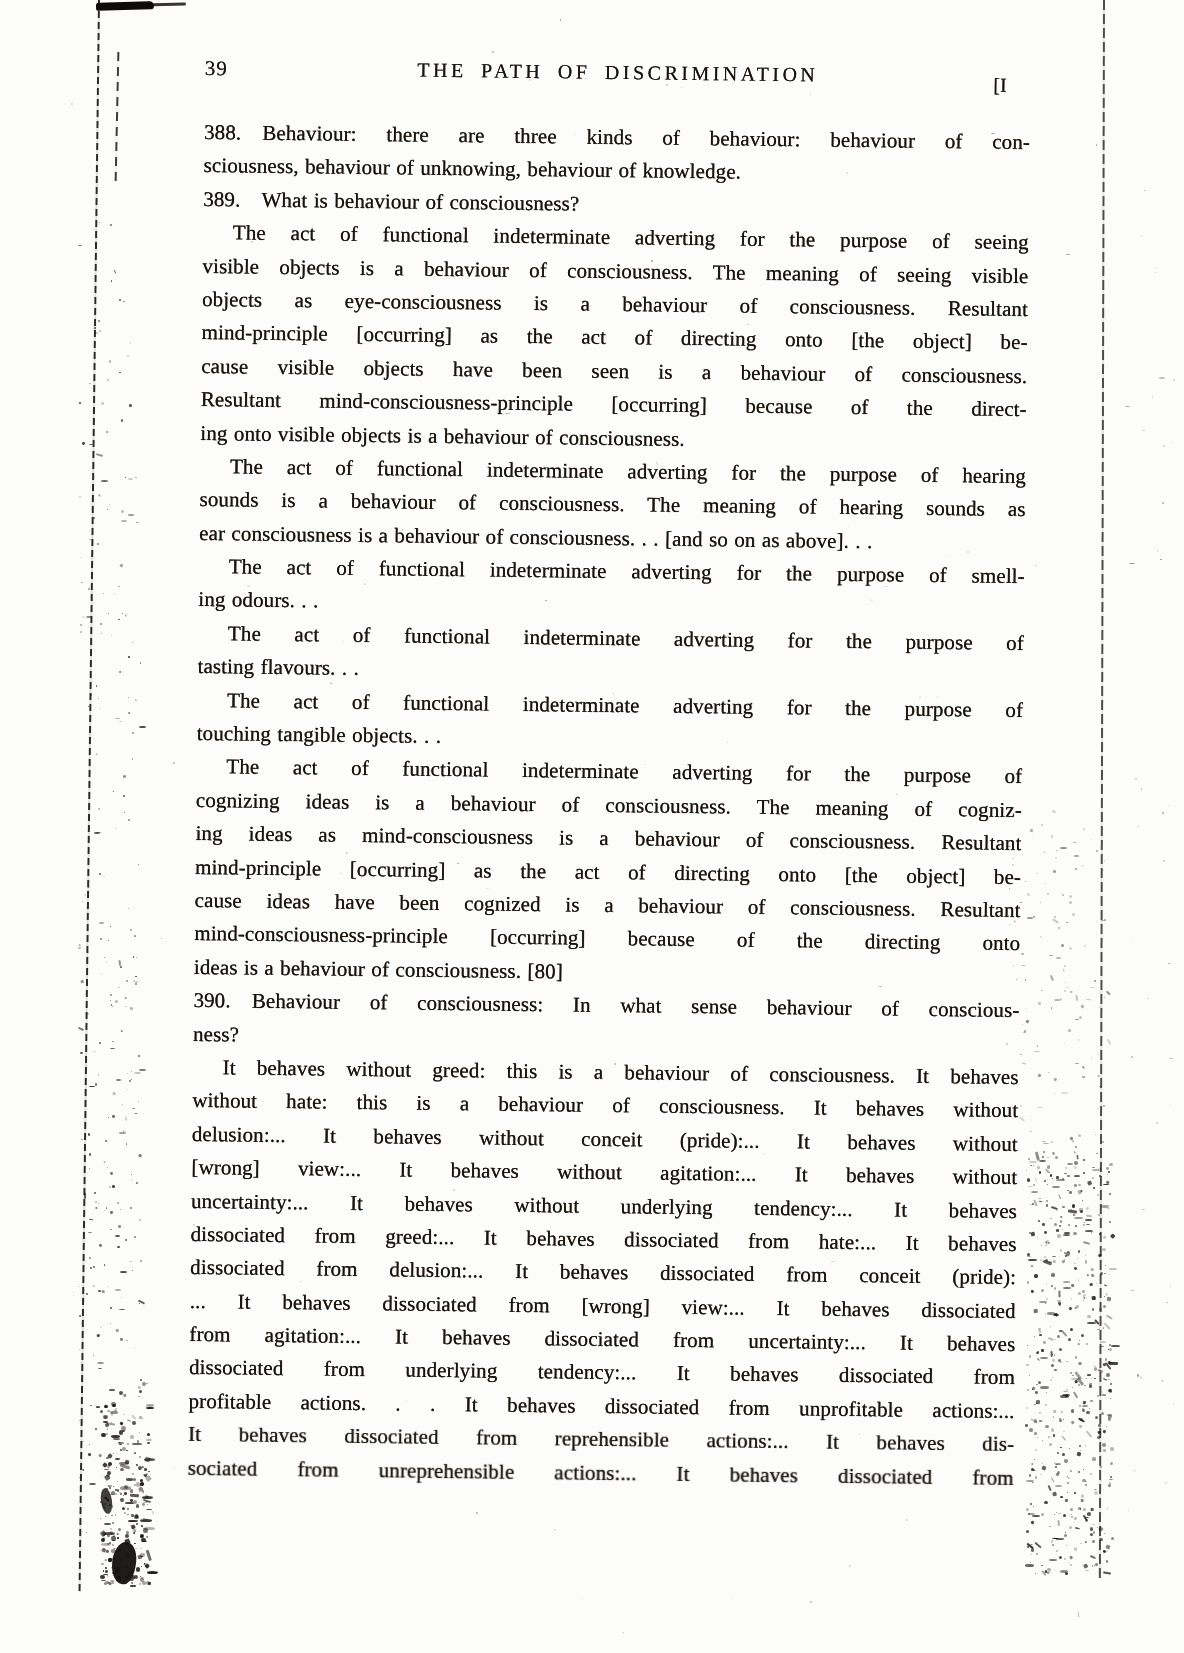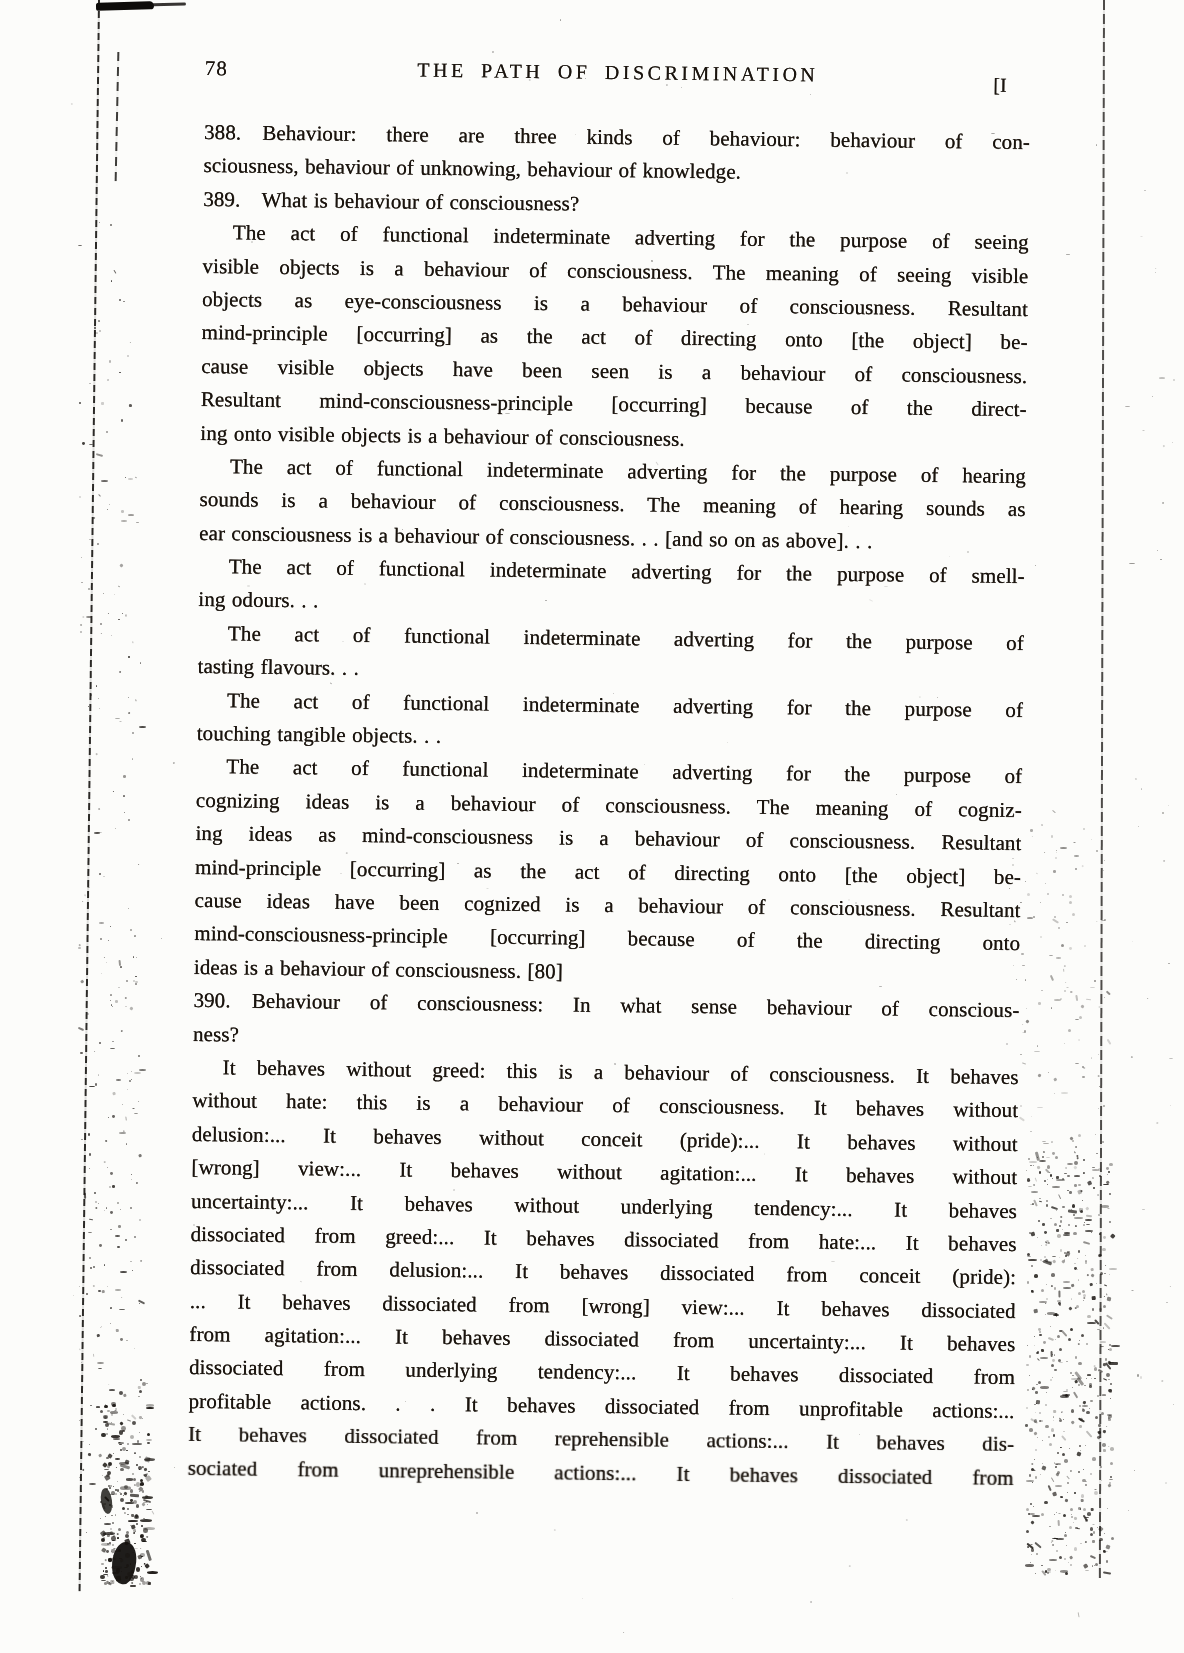--- a/index.html
+++ b/index.html
@@ -1371,21 +1371,21 @@
       <i style="left: 1169.8px; top: 1286px; width: 0.8px; height: 0.8px; opacity: 0.35; border-radius: 1px; transform: rotate(84deg);"></i>
       <i style="left: 1171.6px; top: 441.5px; width: 1px; height: 1px; opacity: 0.21; border-radius: 1px; transform: rotate(66deg);"></i>
       <i style="left: 1134px; top: 1470.4px; width: 1.1px; height: 1.1px; opacity: 0.43;"></i>
       <i style="left: 1165.9px; top: 1301.6px; width: 1.7px; height: 1.7px; opacity: 0.27;"></i>
       <i style="left: 1168.2px; top: 962.5px; width: 1.4px; height: 1.4px; opacity: 0.37;"></i>
       <i style="left: 1160.5px; top: 1380.2px; width: 2.4px; height: 2.4px; opacity: 0.21; border-radius: 1px; transform: rotate(81deg);"></i>
     </div>
 
   <div class="content">
     <div class="hdr">
-      <span class="pnum">78</span>
+      <span class="pnum">39</span>
       <span class="ttl">THE PATH OF DISCRIMINATION</span>
       <span class="folio">[I</span>
     </div>
     <div class="bodytext" id="text-body">
         <div class="line j">388. Behaviour: there are three kinds of behaviour: behaviour of con-</div>
         <div class="line">sciousness, behaviour of unknowing, behaviour of knowledge.</div>
         <div class="line">389. What is behaviour of consciousness?</div>
         <div class="line j ind">The act of functional indeterminate adverting for the purpose of seeing</div>
         <div class="line j">visible objects is a behaviour of consciousness. The meaning of seeing visible</div>
         <div class="line j">objects as eye-consciousness is a behaviour of consciousness. Resultant</div>

